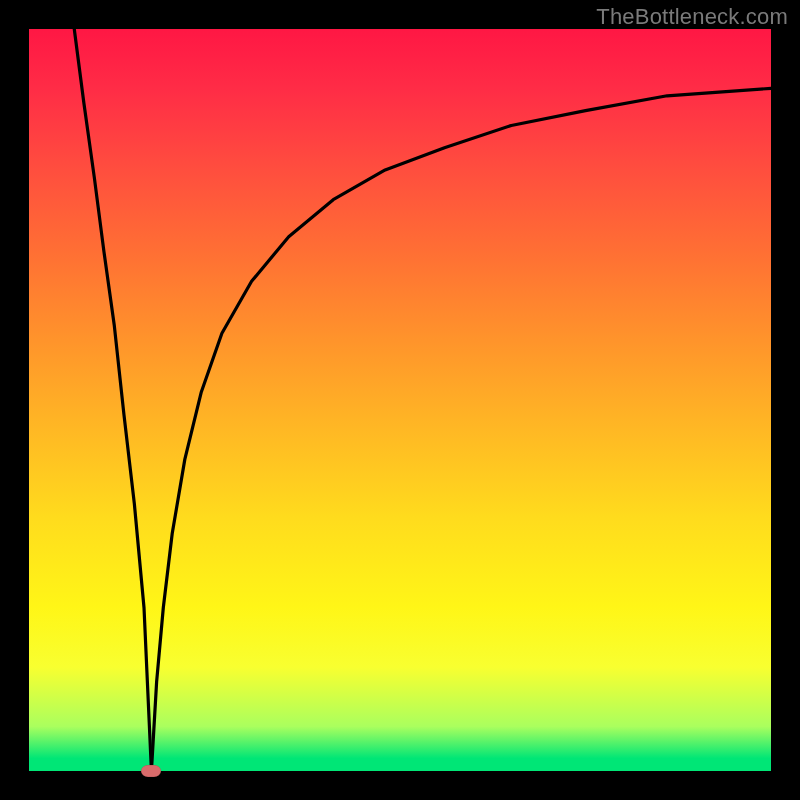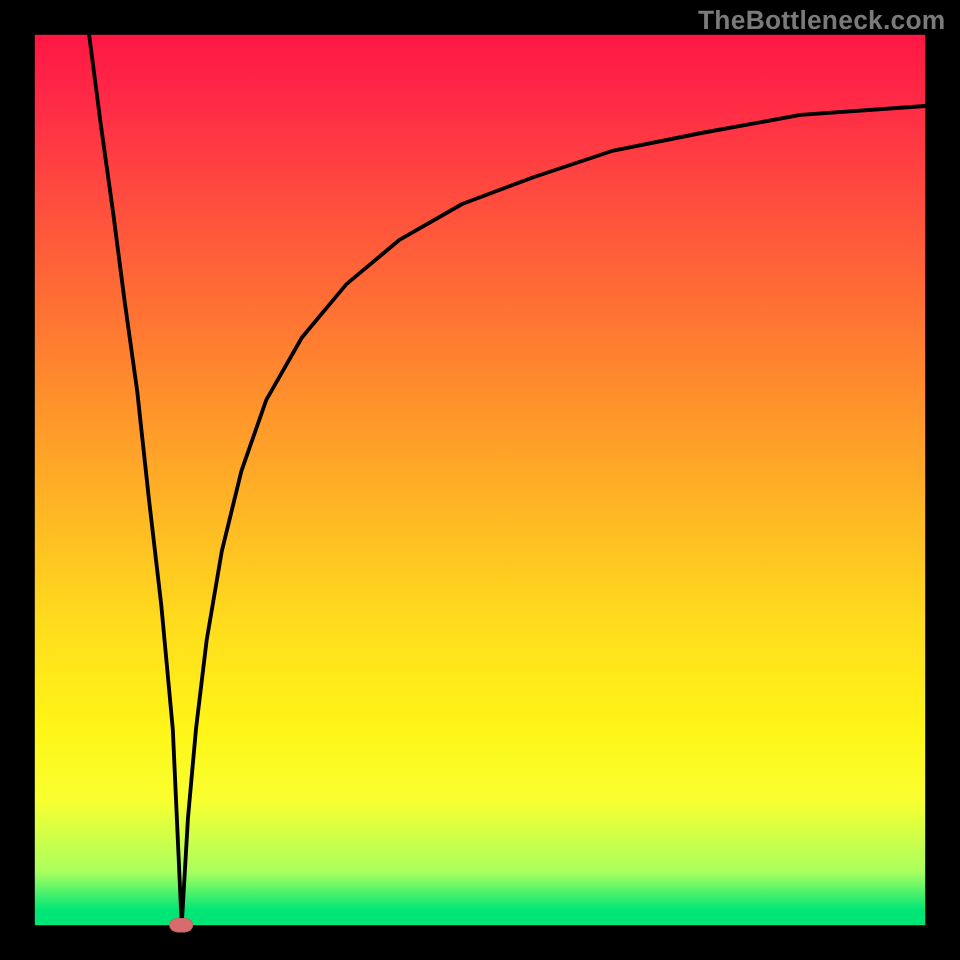--- a/index.html
+++ b/index.html
@@ -37,21 +37,21 @@
       #00e676 98.3%,
       #00e676 100%
     );
   }
   .watermark {
     position: absolute;
     top: 4px;
     right: 12px;
     color: #7a7a7a;
     font-size: 22px;
-    font-weight: 700;
+    font-weight: 400;
     letter-spacing: 0.2px;
     user-select: none;
   }
   svg.curves {
     position: absolute;
     left: 0;
     top: 0;
     width: 742px;
     height: 742px;
     overflow: visible;

